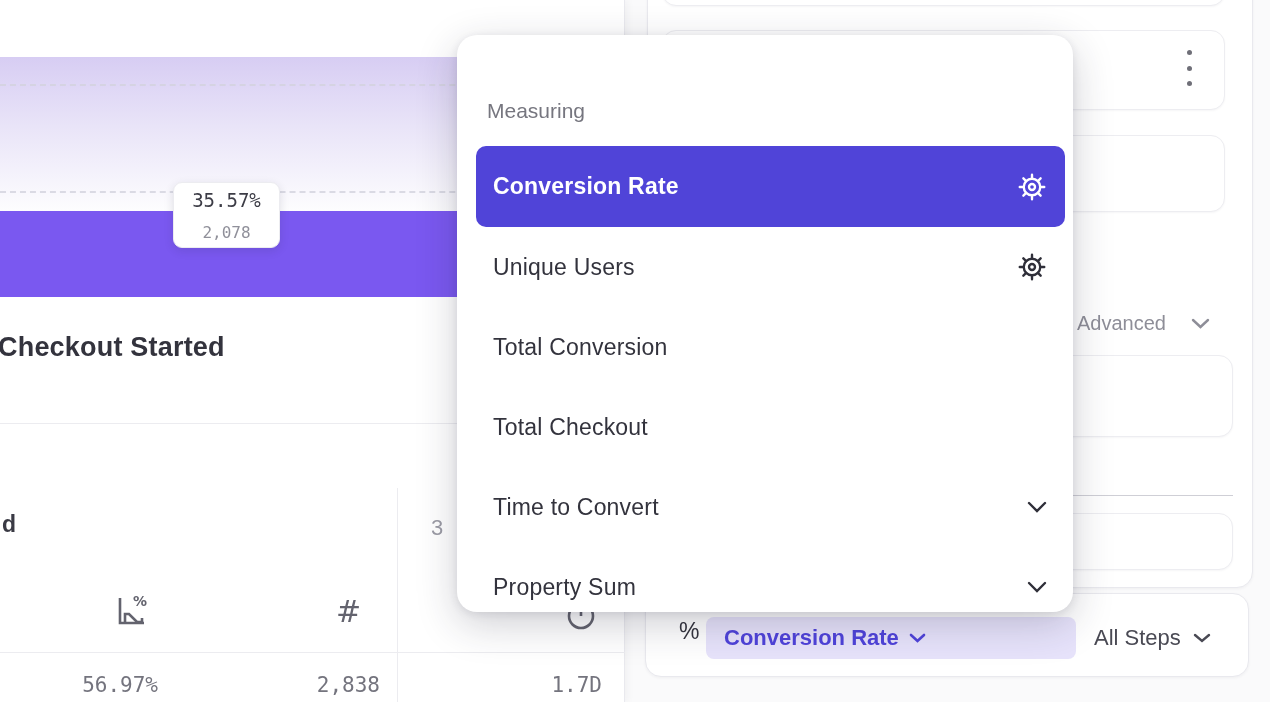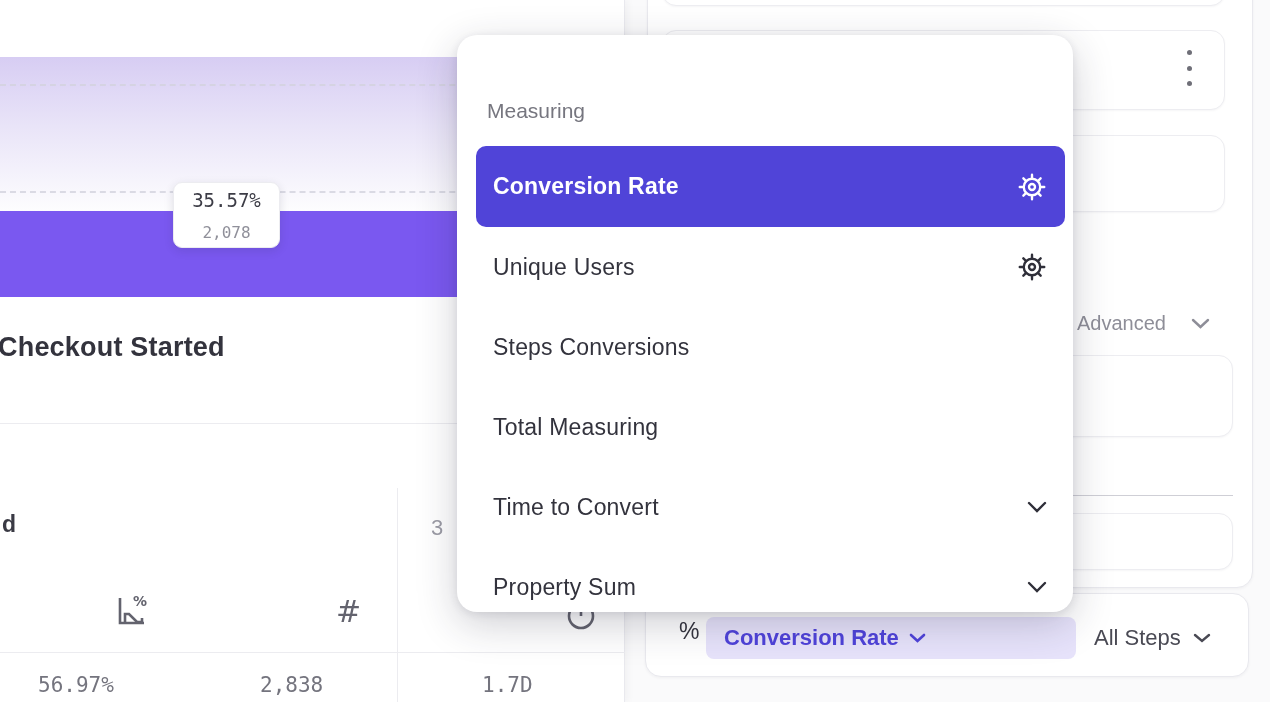--- a/index.html
+++ b/index.html
@@ -18,21 +18,21 @@
   #tooltip { left:173px; top:182px; width:107px; height:66px; background:#fff;
              border:1px solid #ececf0; border-radius:9px; box-shadow:0 3px 10px rgba(40,40,70,.14);
              display:flex; flex-direction:column; align-items:center; justify-content:center; gap:12px; z-index:5; }
   #tooltip .rate { font-family:"DejaVu Sans Mono", monospace; font-size:19px; color:#3c3c46; }
   #tooltip .count { font-family:"DejaVu Sans Mono", monospace; font-size:16px; color:#90909a; }
   #step-header { left:-2px; top:332px; font-size:27px; font-weight:600; color:#33333d; letter-spacing:.2px; }
   .h-div { left:0; width:625px; height:1px; background:#ececf0; }
   #v-div { left:397px; top:488px; width:1px; height:214px; background:#ececf0; }
   .tbl-frag { font-size:23px; color:#3a3a44; font-weight:600; }
   #step3-num { font-size:22px; color:#9b9ba5; font-weight:400; }
-  .cell-val { font-family:"DejaVu Sans Mono", monospace; font-size:21px; color:#74747e; }
+  .cell-val { font-family:"DejaVu Sans Mono", monospace; font-size:21px; color:#74747e; text-align:right; }
   .cell-icon { color:#63636e; }
   #hash-icon { font-size:30px; color:#63636e; font-family:"DejaVu Sans", sans-serif; }
 
   
   #builder-panel { left:647px; top:-20px; width:606px; height:608px; background:#fff;
                    border:1px solid #e9e9ee; border-radius:16px; box-shadow:0 1px 3px rgba(30,30,50,.05); }
   .mini-card { background:#fff; border:1px solid #ededf1; border-radius:14px;
                box-shadow:0 1px 2px rgba(30,30,50,.04); }
   #kebab { left:1182px; top:50px; width:14px; height:36px; display:flex; flex-direction:column;
            align-items:center; justify-content:space-between; }
@@ -165,25 +165,25 @@
       <svg width="30" height="30" viewBox="0 0 24 24" fill="none" stroke="#2f2f39" stroke-width="1.9">
         <circle cx="12" cy="12" r="6.6"></circle>
           <circle cx="12" cy="12" r="2.4"></circle>
         <g stroke-linecap="round">
           <path d="M12 2.2 V5.4 M12 18.6 V21.8 M2.2 12 H5.4 M18.6 12 H21.8 M5.1 5.1 L7.3 7.3 M16.7 16.7 L18.9 18.9 M18.9 5.1 L16.7 7.3 M7.3 16.7 L5.1 18.9"></path>
         </g>
       </svg>
     </div>
 
     <div class="menu-row abs" style="top:283px;">
-      <span class="lbl">Steps Conversions</span>
+      <span class="lbl">Total Conversion</span>
     </div>
 
     <div class="menu-row abs" style="top:363px;">
-      <span class="lbl">Total Measuring</span>
+      <span class="lbl">Total Checkout</span>
     </div>
 
     <div class="menu-row abs" style="top:443px;">
       <span class="lbl">Time to Convert</span>
       <svg width="20" height="12" viewBox="0 0 20 12" fill="none" stroke="#2f2f39" stroke-width="2.4" stroke-linecap="round">
         <path d="M2 2 L10 10 L18 2"></path>
       </svg>
     </div>
 
     <div class="menu-row abs" style="top:523px;">

